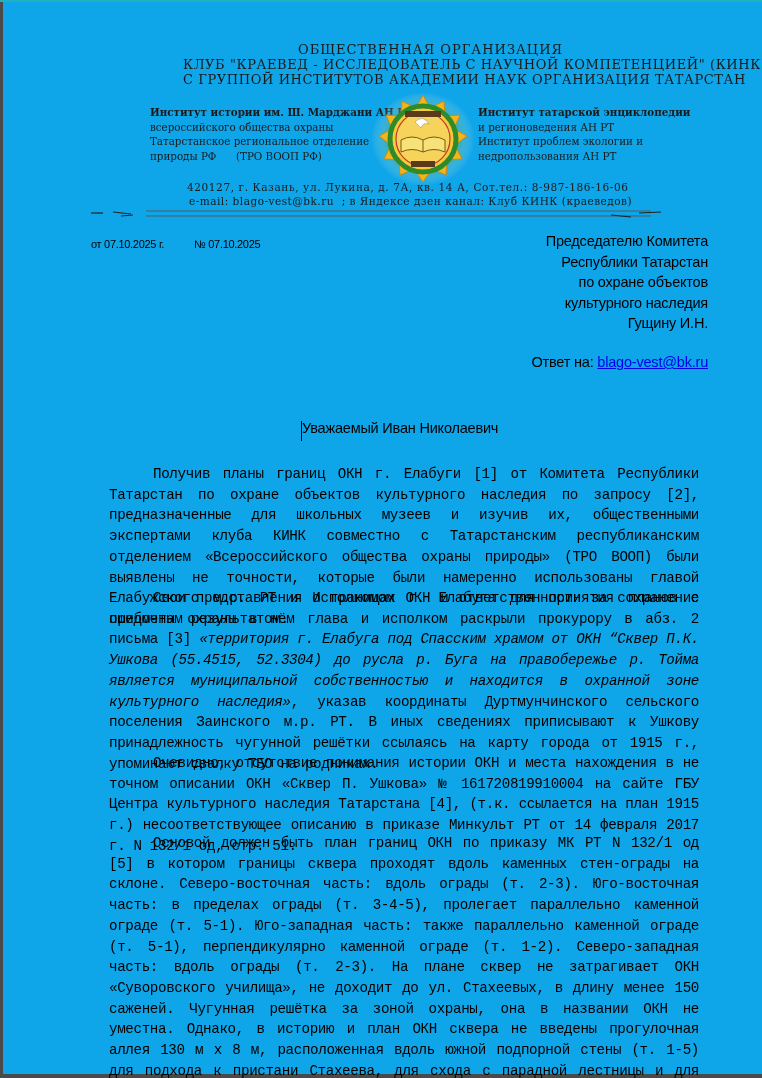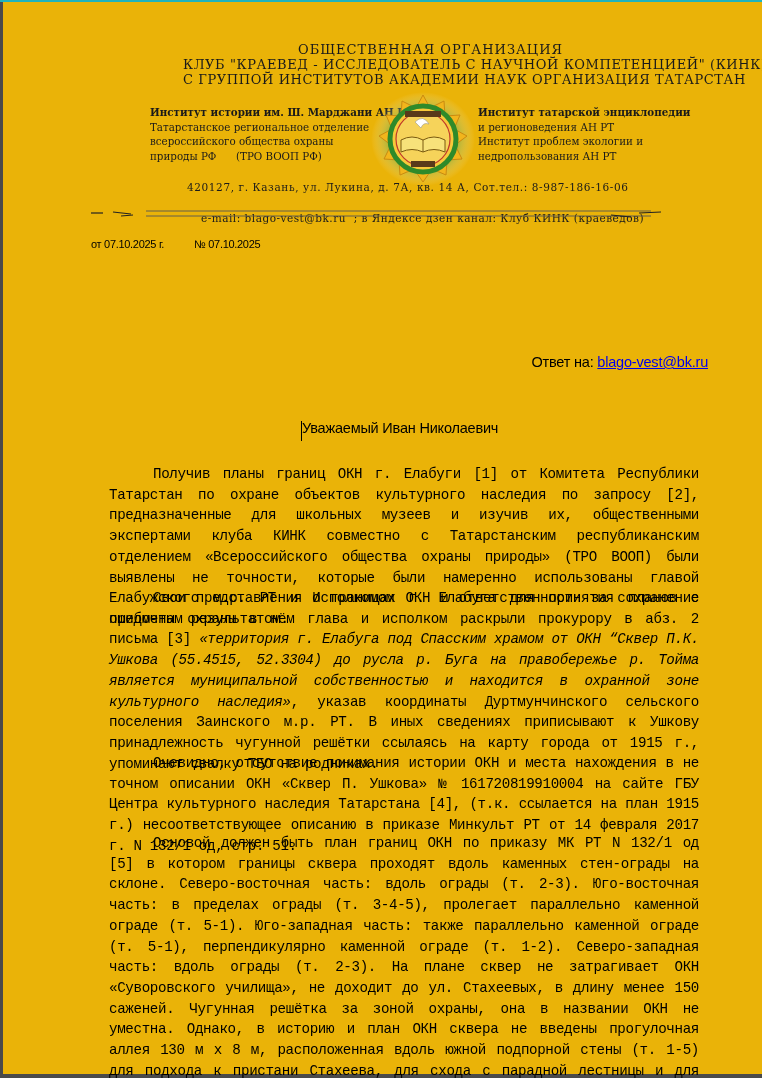--- a/index.html
+++ b/index.html
@@ -4,34 +4,34 @@
   <style>
     html, body { margin: 0; padding: 0; }
     body {
       width: 762px; height: 1078px; overflow: hidden; position: relative;
       background: #ffffff;
     }
     .frame-top { position: absolute; left: 0; top: 0; width: 762px; height: 2px; background: #1fb3bd; }
     .frame-left { position: absolute; left: 0; top: 2px; width: 3px; height: 1076px; background: #4a4a4a; }
     .frame-bottom { position: absolute; left: 0; bottom: 0; width: 762px; height: 4px; background: #4a4a4a; }
 
-    .page { position: absolute; left: 3px; top: 2px; width: 759px; height: 1072px; background: #eab308; }
+    .page { position: absolute; left: 3px; top: 2px; width: 759px; height: 1072px; background: #0ea5e9; }
 
     .hdr-serif { font-family: "DejaVu Serif", "Liberation Serif", serif; color: #1a1a1a; position: absolute; white-space: nowrap; }
     .org1 { left: 295px; top: 40px; font-size: 13px; letter-spacing: 1px; }
     .org2 { left: 180px; top: 55px; font-size: 13px; letter-spacing: 0.6px; }
     .org3 { left: 180px; top: 70px; font-size: 13px; letter-spacing: 0.6px; }
 
     .inst-left { left: 147px; top: 103px; font-size: 10.3px; line-height: 14.5px; }
     .inst-left div:first-child { font-weight: bold; }
     .inst-right { left: 475px; top: 103px; font-size: 10.3px; line-height: 14.5px; text-align: left; width: 190px; }
     .inst-right div:first-child { font-weight: bold; }
 
     .addr1 { left: 184px; top: 179px; font-size: 10.5px; letter-spacing: 0.6px; }
-    .addr2 { left: 198px; top: 193px; font-size: 10.5px; letter-spacing: 0.5px; margin-top: 17px; }
+    .addr2 { left: 186px; top: 193px; font-size: 10.5px; letter-spacing: 0.5px; }
 
     .emblem { position: absolute; left: 368px; top: 90px; width: 104px; height: 94px; }
 
     .rule { position: absolute; left: 88px; top: 205px; width: 580px; height: 20px; }
 
     .sans { font-family: "Liberation Sans", sans-serif; color: #000; position: absolute; }
     .date-line { left: 88px; top: 236px; font-size: 11px; letter-spacing: -0.3px; white-space: nowrap; }
     .date-line span + span { margin-left: 30px; }
 
     .addressee { right: 54px; top: 229px; font-size: 14.5px; line-height: 20.5px; text-align: right; letter-spacing: -0.2px; }
@@ -57,22 +57,22 @@
 <div class="frame-bottom"></div>
 
 <div class="page">
 
   <div class="hdr-serif org1">ОБЩЕСТВЕННАЯ ОРГАНИЗАЦИЯ</div>
   <div class="hdr-serif org2">КЛУБ  "КРАЕВЕД - ИССЛЕДОВАТЕЛЬ С НАУЧНОЙ КОМПЕТЕНЦИЕЙ" (КИНК)</div>
   <div class="hdr-serif org3">С ГРУППОЙ ИНСТИТУТОВ АКАДЕМИИ НАУК ОРГАНИЗАЦИЯ ТАТАРСТАН</div>
 
   <div class="hdr-serif inst-left">
     <div>Институт истории им. Ш. Марджани АН РТ</div>
+    <div>всероссийского общества охраны</div>
     <div>Татарстанское региональное отделение</div>
-    <div>всероссийского общества охраны</div>
     <div style="white-space:pre">природы РФ      (ТРО ВООП РФ)</div>
   </div>
 
   <div class="hdr-serif inst-right">
     <div>Институт татарской энциклопедии</div>
     <div>и регионоведения АН РТ</div>
     <div>Институт проблем экологии и</div>
     <div>недропользования АН РТ</div>
   </div>
 
@@ -104,20 +104,27 @@
     <line x1="55" y1="4" x2="560" y2="4" stroke="#555" stroke-width="0.9"></line>
     <line x1="55" y1="9" x2="560" y2="9" stroke="#555" stroke-width="0.9"></line>
     <line x1="520" y1="8" x2="540" y2="10" stroke="#222" stroke-width="1.2"></line>
     <line x1="548" y1="6" x2="570" y2="5" stroke="#222" stroke-width="1.2"></line>
   </svg>
 
   <div class="sans date-line">
     <span>от 07.10.2025 г.</span><span>№ 07.10.2025</span>
   </div>
 
+  <div class="sans addressee">
+    <div>Председателю Комитета</div>
+    <div>Республики Татарстан</div>
+    <div>по охране объектов</div>
+    <div>культурного наследия</div>
+    <div>Гущину И.Н.</div>
+  </div>
 
   <div class="sans reply">
     <span style="white-space:pre">Ответ на: </span><a style="color: rgb(0, 0, 238);">blago-vest@bk.ru</a>
   </div>
 
   <div class="sans greeting">Уважаемый Иван Николаевич</div>
 
   <div class="sans body-text p1">
     <p>Получив планы границ ОКН г. Елабуги [1] от Комитета Республики Татарстан по охране объектов культурного наследия по запросу [2], предназначенные для школьных музеев и изучив их, общественными экспертами клуба КИНК совместно с Татарстанским республиканским отделением «Всероссийского общества охраны природы» (ТРО ВООП) были выявлены не точности, которые были намеренно использованы главой Елабужского м.р. РТ и Исполкомом г. Елабуга для принятия планов с ошибочным результатом.</p>
   </div>

